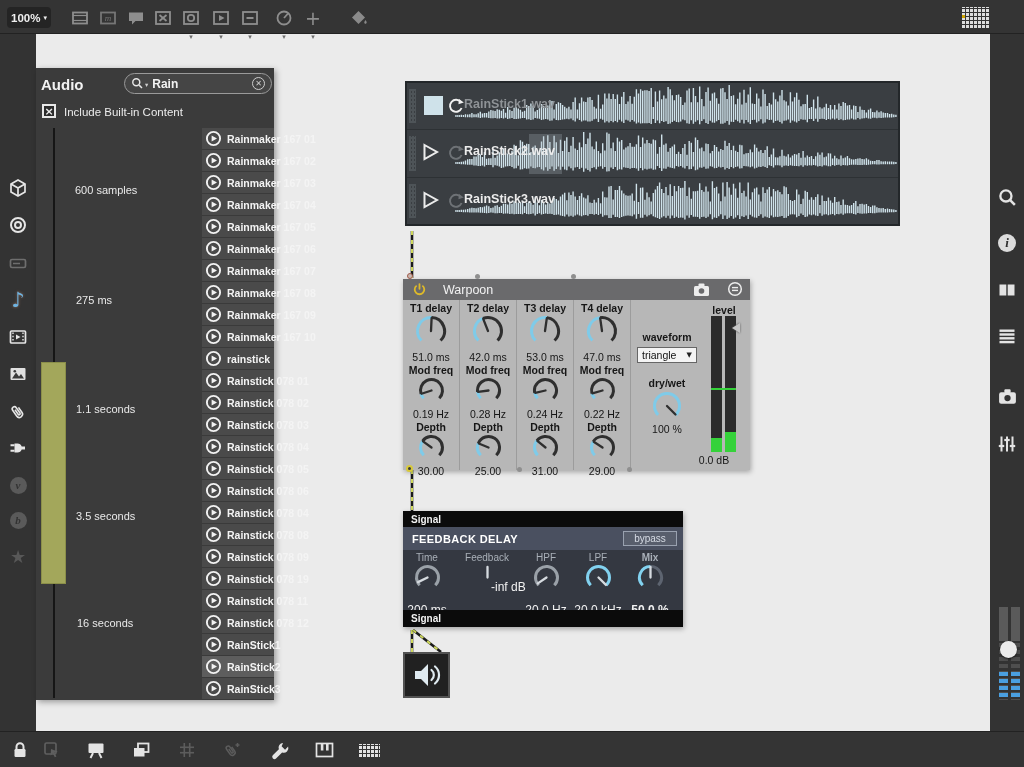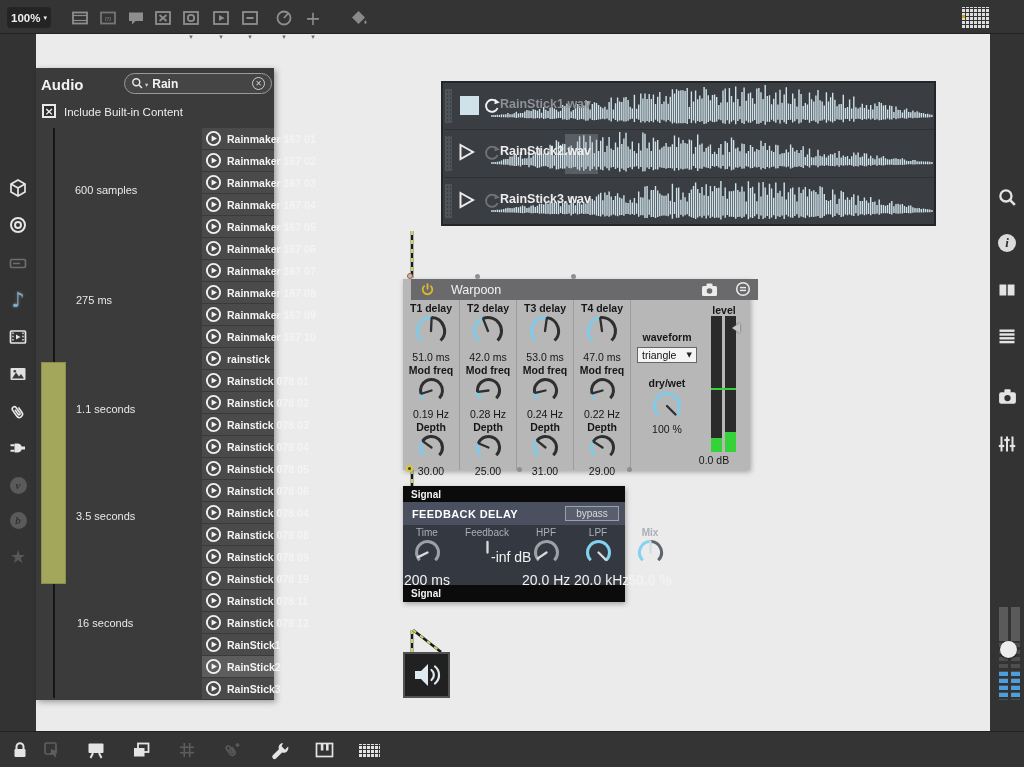--- a/index.html
+++ b/index.html
@@ -43,72 +43,72 @@
   .tl-bar{position:absolute;left:5px;top:294px;width:25px;height:222px;background:#a3a75b;border:1px solid #8b8f49;}
   .gutter-label{position:absolute;color:#e9e9e9;font-size:11px;white-space:nowrap;}
   .rows{position:absolute;left:119px;top:60px;width:119px;padding-left:47px;}
   .srow{height:22px;background:#4a4a4a;border-bottom:1px solid #3a3a3a;display:flex;align-items:center;cursor:pointer;}
   .srow[data-sel="1"]{background:#5d5d5d;}
   .srow .splay{width:17px;height:17px;margin-left:3px;flex:none;}
   .srow .sname{margin-left:5px;font-size:10.5px;font-weight:bold;color:#f4f4f4;white-space:nowrap;}
 
   
   .playlist{position:absolute;left:405px;top:81px;width:495px;height:145px;background:#3a3e42;border:2px solid #23272a;
-    display:flex;flex-direction:column;margin-left:36px;}
+    display:flex;flex-direction:column;}
   .ptrack{position:relative;flex:1;border-bottom:1px solid #2d3134;cursor:pointer;}
   .ptrack:last-child{border-bottom:none;}
   .phandle{position:absolute;left:2px;top:6px;bottom:6px;width:7px;
     background:repeating-linear-gradient(0deg,#60666b 0 2px,transparent 2px 4px),
                repeating-linear-gradient(90deg,#60666b 0 2px,transparent 2px 3px);opacity:.55;}
   .pl-square{position:absolute;left:17px;top:13px;width:19px;height:19px;background:#cfe2ea;display:none;}
   .pl-tri{position:absolute;left:15px;top:13px;display:block;}
   .ptrack[data-state="stopped"] .pl-square{display:block;}
   .pl-loop{position:absolute;left:41px;top:15px;color:#6e7276;}
   .ptrack[data-loop="1"] .pl-loop{color:#f2f2f2;}
   .pl-name{position:absolute;left:57px;top:14px;font-size:12.5px;font-weight:bold;color:#ececec;z-index:2;}
   .ptrack[data-state="stopped"] .pl-name{color:#8e9296;}
   .pwave{position:absolute;left:48px;top:2px;}
   .pregion{position:absolute;left:122px;top:4px;width:33px;height:40px;background:rgba(170,180,186,.28);}
 
   
   .cords{position:absolute;left:0;top:0;pointer-events:none;}
 
   
   .warpoon{position:absolute;left:403px;top:279px;width:347px;height:191px;background:#b7b7b7;box-shadow:1px 2px 5px rgba(0,0,0,.3);}
-  .wp-title{position:absolute;left:0;top:0;width:100%;height:21px;background:#6a6a6c;display:flex;align-items:center;margin-left:8px;}
+  .wp-title{position:absolute;left:0;top:0;width:100%;height:21px;background:#6a6a6c;display:flex;align-items:center;}
   .wp-name{position:absolute;left:40px;font-size:12.5px;color:#f2f2f2;}
   .wp-body{position:absolute;left:0;top:21px;width:100%;height:170px;display:flex;}
   .wcol{width:57px;border-right:1px solid #9c9c9c;text-align:center;padding-top:2px;}
   .wlabel{height:13px;font-size:10.5px;font-weight:bold;color:#161616;line-height:13px;white-space:nowrap;}
   .wvalue{height:13px;font-size:10.5px;color:#161616;line-height:12px;white-space:nowrap;cursor:ns-resize;}
   .knob{display:inline-block;line-height:0;cursor:ns-resize;}
   .wright{position:relative;flex:1;}
   .wdrop{position:absolute;left:6px;top:47px;width:60px;height:16px;background:#f4f4f4;border:1px solid #666;
     display:flex;align-items:center;font-size:10.5px;color:#111;padding:0 4px;cursor:pointer;}
   .wdrop .dd-arrow{margin-left:auto;font-size:7px;color:#222;}
   .meter{position:absolute;left:80px;top:16px;width:25px;height:136px;}
   .mcol{position:absolute;top:0;width:11px;height:100%;background:#2b2b2b;}
   .mgreen{position:absolute;bottom:0;width:11px;background:#35d23a;}
   .mtick{position:absolute;left:0;top:72px;width:25px;height:2px;background:#35d23a;}
   .mhandle{position:absolute;left:101px;top:23px;width:0;height:0;border-top:5px solid transparent;
     border-bottom:5px solid transparent;border-right:8px solid #c6c6c6;filter:drop-shadow(0 0 1px #555);cursor:ns-resize;}
   .dot{position:absolute;border-radius:50%;}
 
   
-  .fdelay{position:absolute;left:403px;top:486px;width:222px;height:116px;box-shadow:1px 2px 5px rgba(0,0,0,.3);}
+  .fdelay{position:absolute;left:403px;top:511px;width:280px;height:116px;box-shadow:1px 2px 5px rgba(0,0,0,.3);}
   .sigbar{position:relative;width:100%;height:16px;background:#0b0b0b;color:#f2f2f2;font-size:10px;font-weight:bold;
     display:flex;align-items:center;padding-left:8px;}
   .fd-head{position:relative;width:100%;height:23px;background:#4a5060;display:flex;align-items:center;}
   .fd-title{margin-left:9px;font-size:11px;font-weight:bold;color:#fff;letter-spacing:.4px;}
   .fd-bypass{position:absolute;right:6px;top:4px;width:54px;height:15px;background:#585e6c;border:1px solid #99a1af;
     color:#d6dbe4;font-size:10px;display:flex;align-items:center;justify-content:center;cursor:pointer;}
   .fd-body{position:relative;width:100%;height:60px;background:#343841;}
   .dparam{position:absolute;top:0;width:48px;text-align:center;}
   .dlabel{height:12px;margin-top:2px;font-size:10px;color:#a9b0b8;line-height:12px;}
-  .dvalue{font-size:14px;color:#f2f2f2;margin-top:2px;white-space:nowrap;}
+  .dvalue{font-size:12px;color:#f2f2f2;margin-top:8px;white-space:nowrap;}
   .dparam[data-arc="none"] .dvalue{position:absolute;top:22px;left:28px;}
   .sigbar.bottom{height:17px;}
 
   
   .ezdac{position:absolute;left:403px;top:652px;width:47px;height:46px;background:#212121;border:2px solid #525252;
     display:flex;align-items:center;justify-content:center;cursor:pointer;}
 
   
   .volume{position:absolute;left:997px;top:607px;width:24px;height:94px;}
   .vsolid{position:absolute;top:0;width:9px;height:34px;background:#5a5a5a;}

